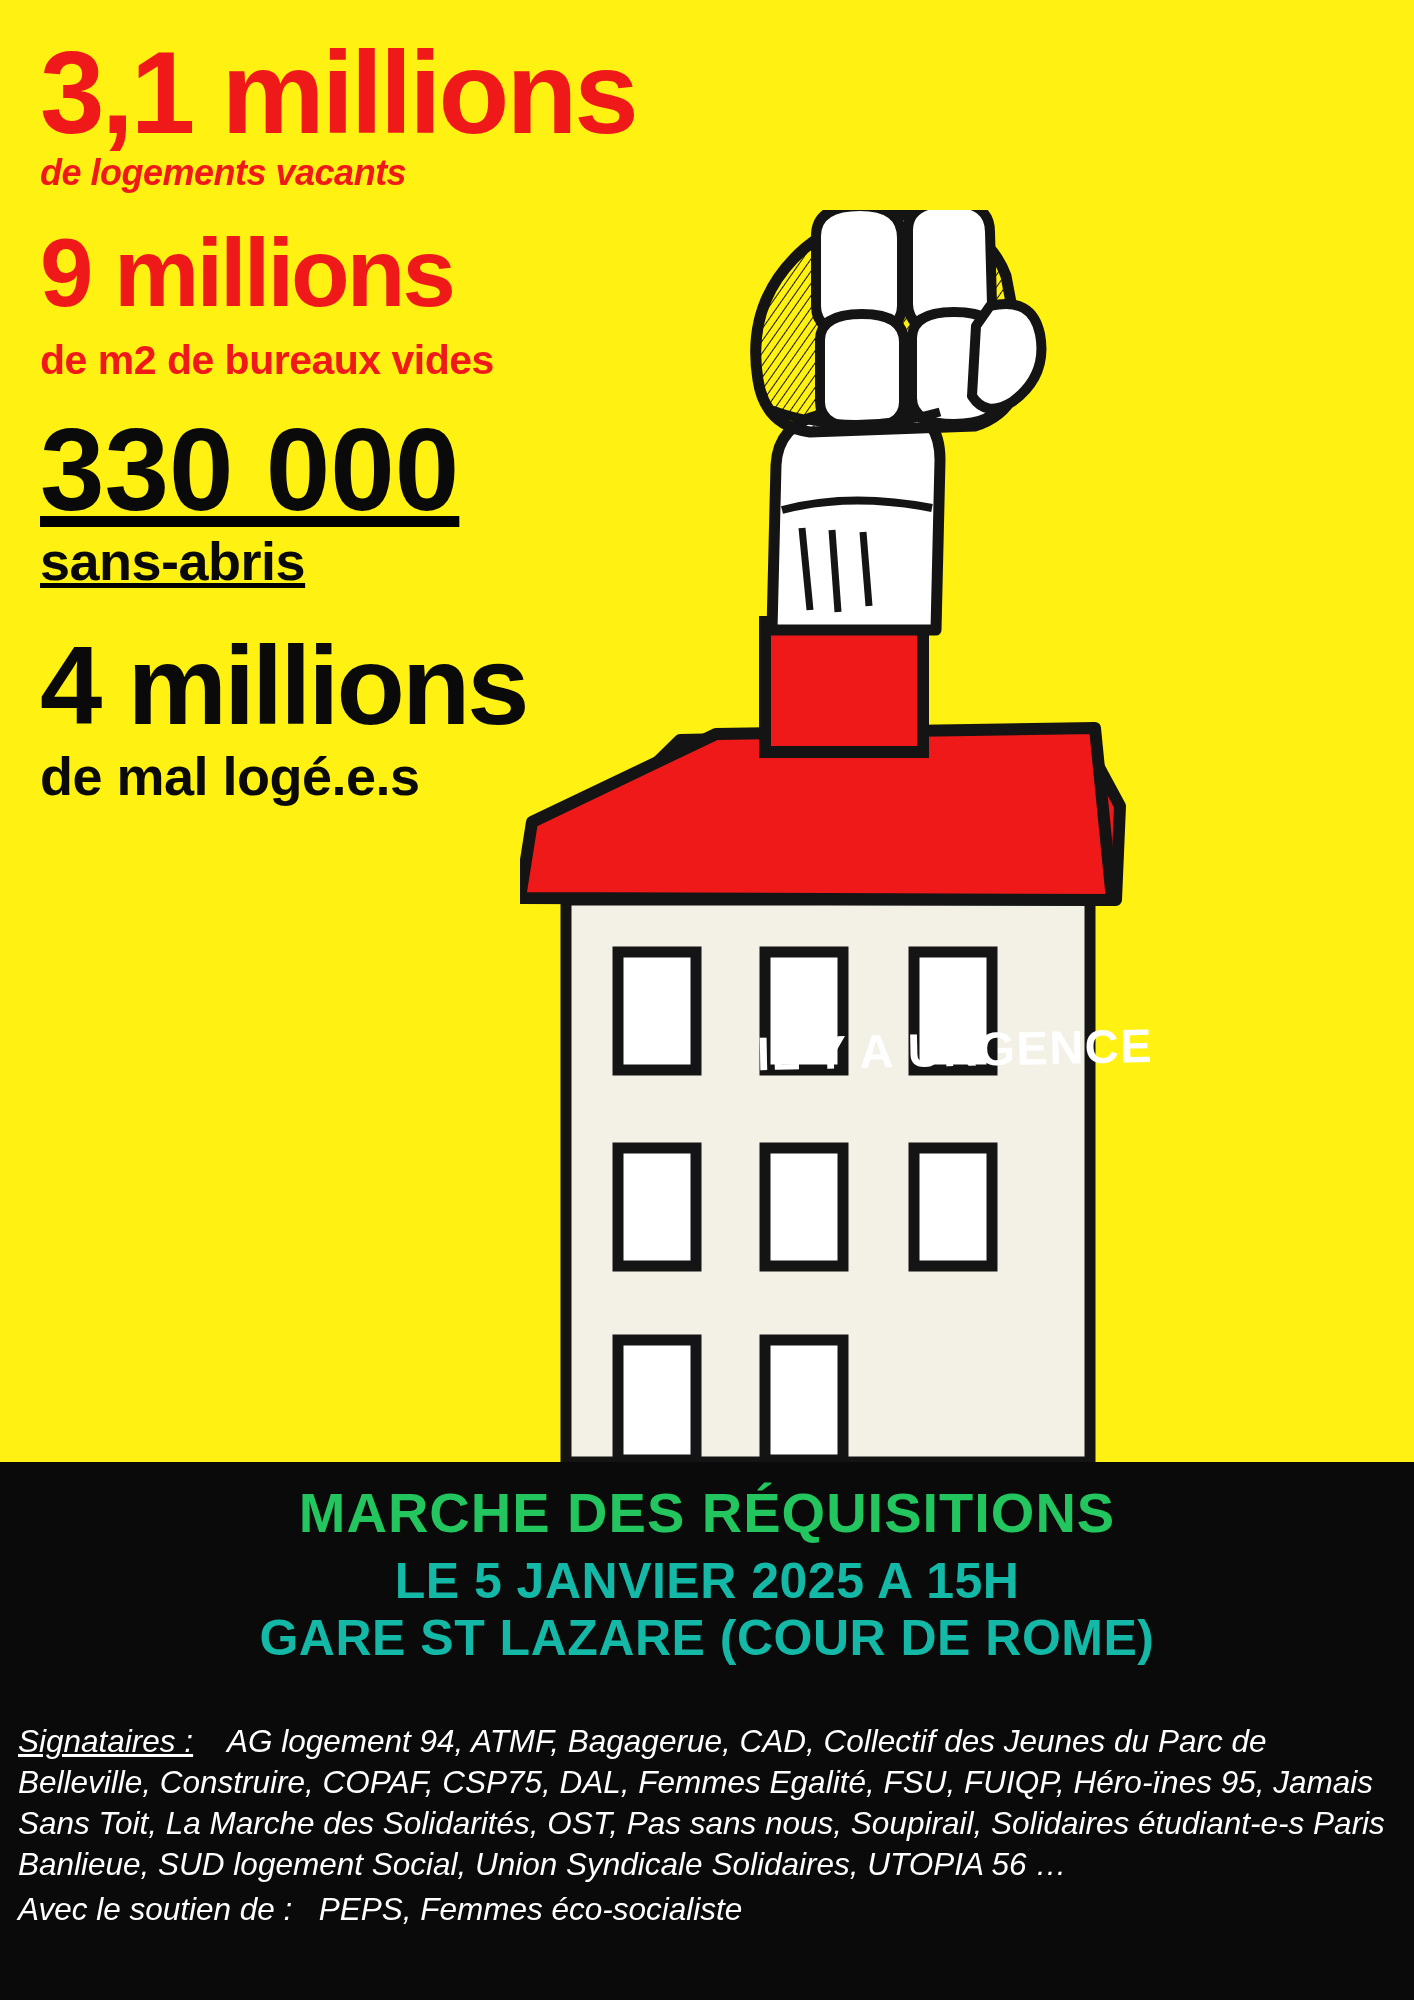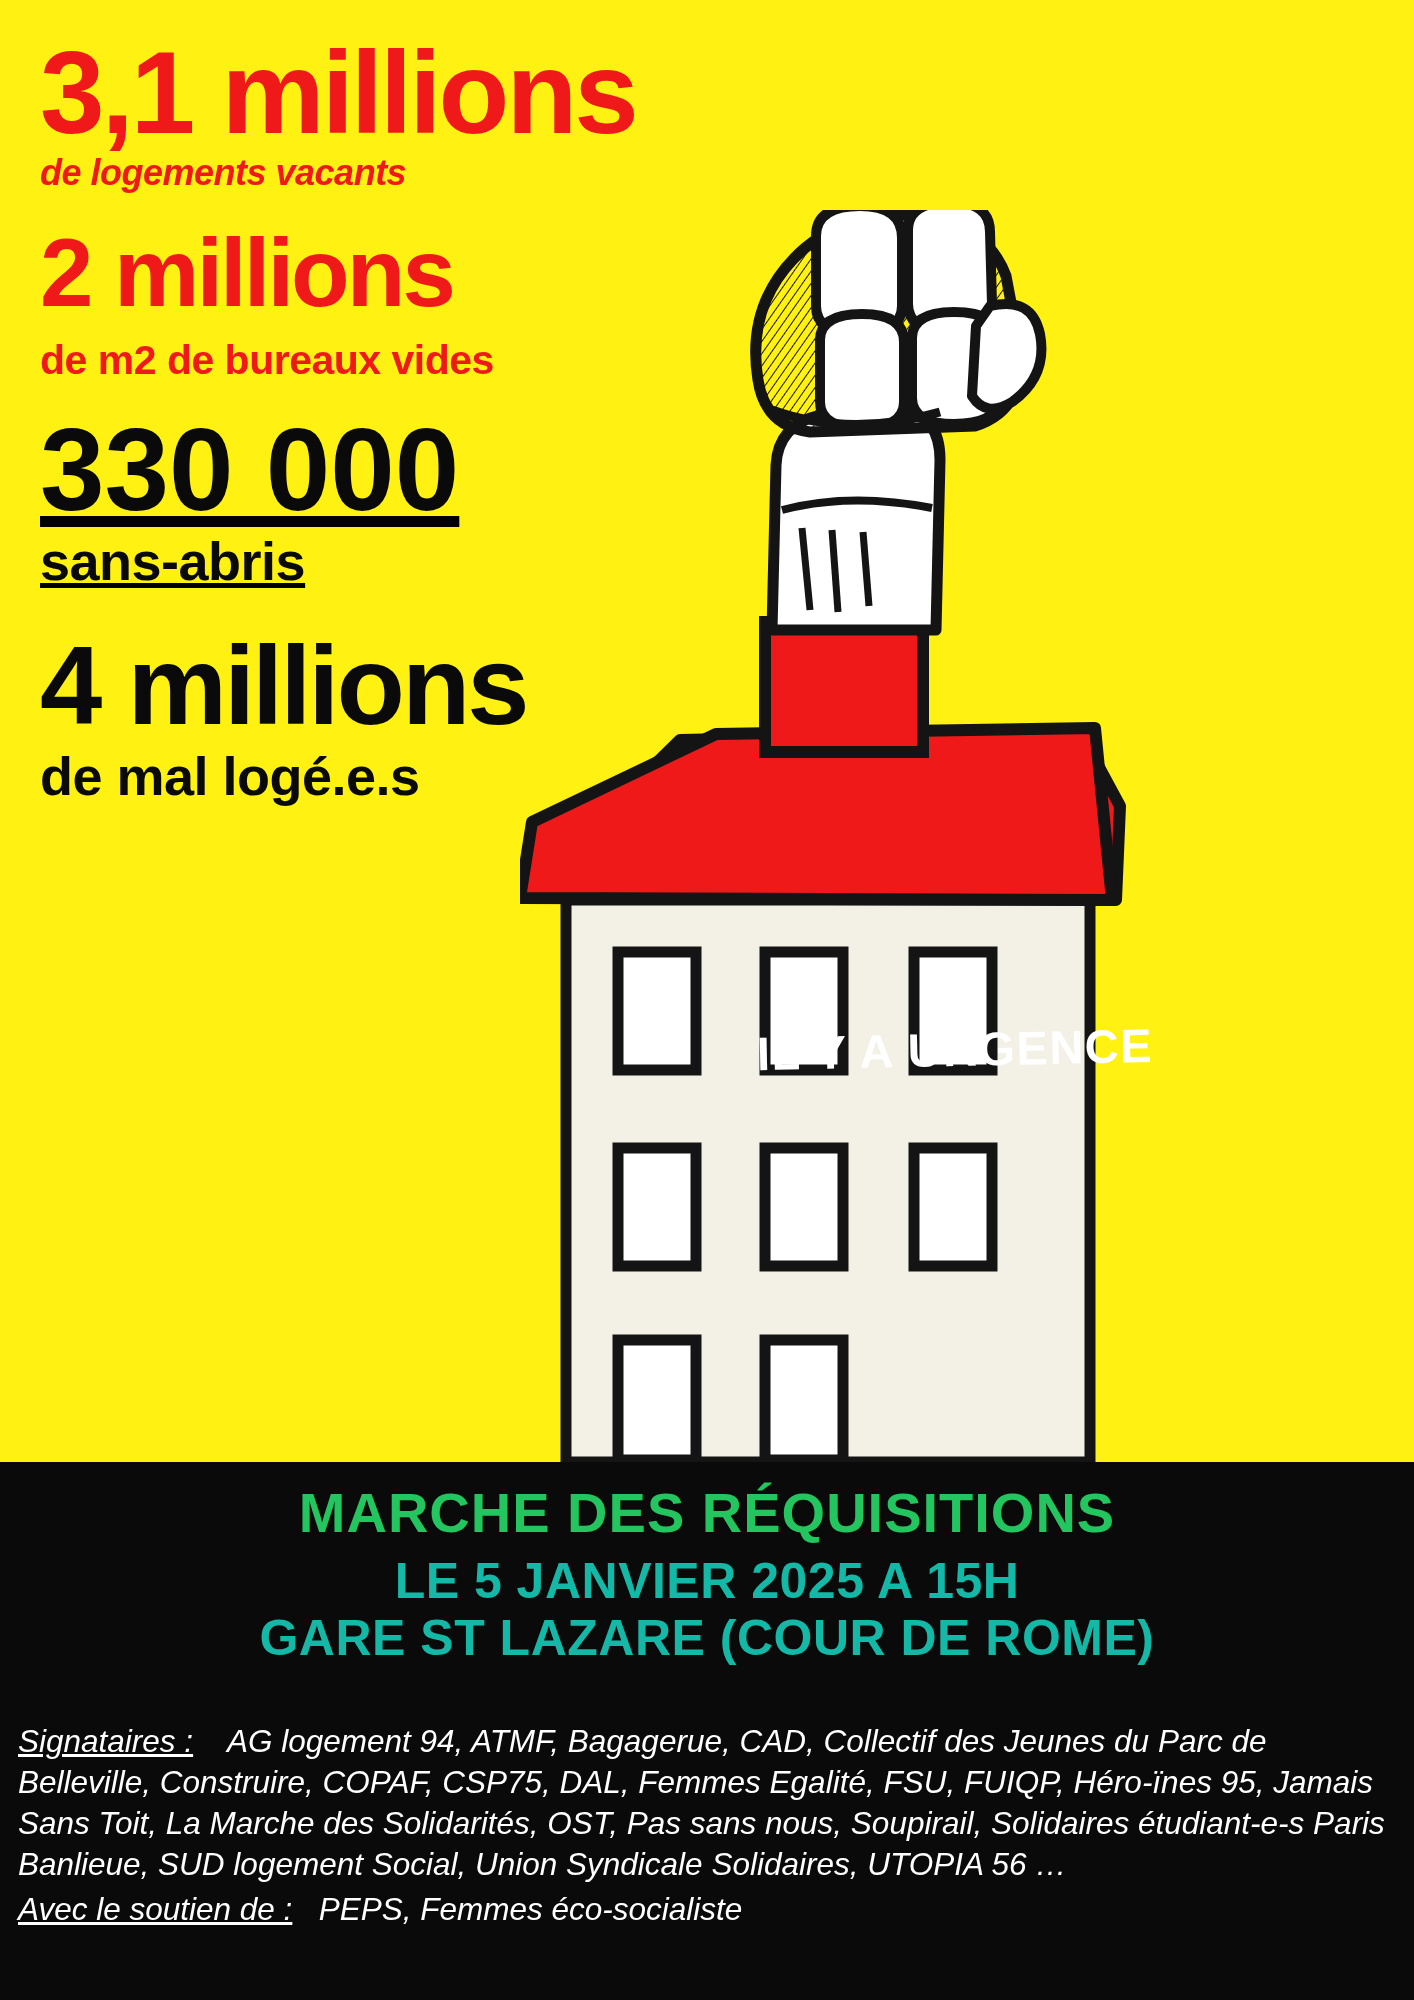--- a/index.html
+++ b/index.html
@@ -122,37 +122,37 @@
     color: #FFFFFF;
     padding: 12px 18px 0 18px;
     font-size: 31.5px;
     line-height: 1.30;
     font-style: italic;
     font-family: "Liberation Sans", sans-serif;
   }
   #sig-label { text-decoration: underline; font-style: italic; }
   #sig-body { font-style: italic; }
   #support-line { margin-top: 4px; }
-  #support-label { text-decoration: underline; font-style: italic; margin-top: 24px; }
+  #support-label { font-style: italic; margin-top: 24px; }
   #support-body { font-style: italic; }
 </style>
 </head>
 <body>
 
 <div id="poster-top">
 
   <div id="stats-block">
 
     <div class="s1">
       <div class="stat-big red">3,1 millions</div>
       <div class="stat-sub red">de logements vacants</div>
     </div>
 
     <div class="s2">
-      <div class="stat-big red">2 millions</div>
+      <div class="stat-big red">9 millions</div>
       <div class="stat-sub red">de m2 de bureaux vides</div>
     </div>
 
     <div class="s3">
       <div class="stat-big black">330 000</div>
       <div class="stat-sub black">sans-abris</div>
     </div>
 
     <div class="s4">
       <div class="stat-big black">4 millions</div>

